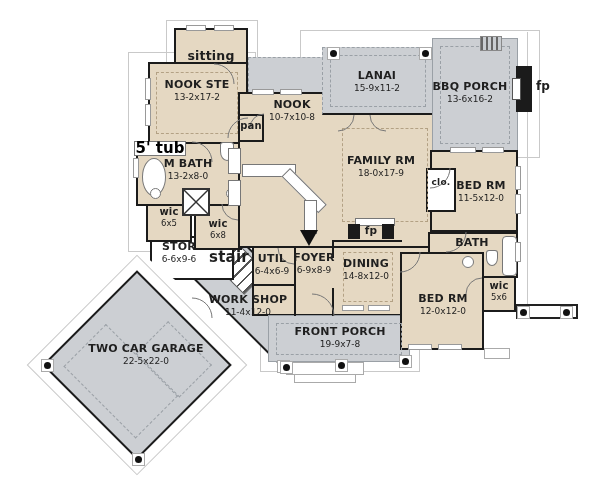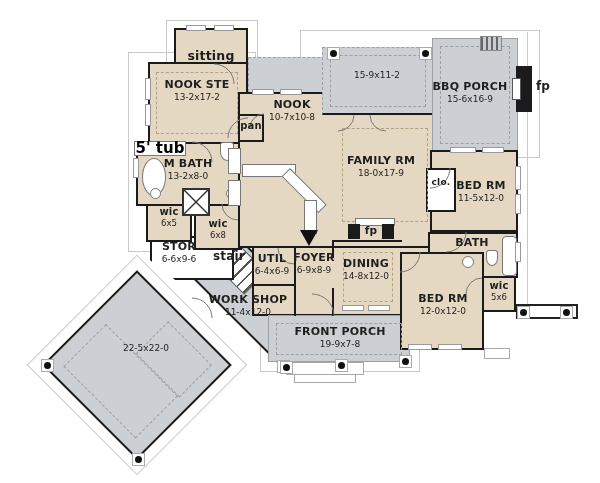--- a/index.html
+++ b/index.html
@@ -143,21 +143,21 @@
   .Lfpbbq{left:531px;top:79px;width:24px;} .Lfpbbq .nm{font-size:12px;}
   .Lclo{left:424px;top:177px;width:34px;} .Lclo .nm{font-size:9px;}
   .Lbed1{left:431px;top:180px;width:100px;}
   .Lbath{left:428px;top:237px;width:88px;}
   .Lwic56{left:478px;top:280px;width:42px;}
   .Lbed2{left:393px;top:293px;width:100px;}
   .Ldining{left:316px;top:258px;width:100px;}
   .Lfoyer{left:274px;top:252px;width:80px;}
   .Lutil{left:246px;top:253px;width:52px;}
   .Lstor{left:143px;top:241px;width:72px;}
-  .Lstair{left:205px;top:249px;width:48px;} .Lstair .nm{font-size:12px;}
+  .Lstair{left:205px;top:249px;width:48px;} .Lstair .nm{font-size:15px;}
   .Lwshop{left:197px;top:294px;width:102px;}
   .Lgarage{left:75px;top:343px;width:142px;}
   .Lfporch{left:289px;top:326px;width:102px;}
   .Lfpfam{left:359px;top:224px;width:24px;} .Lfpfam .nm{font-size:10.5px;}
   .Ltitle{left:254px;top:389px;width:164px;} .Ltitle .nm{font-size:17px;letter-spacing:2px;}
   .arcs{position:absolute;left:0;top:0;}
 </style>
 </head>
 <body>
 
@@ -315,25 +315,26 @@
     </div>
   <div class="lbl Lnook">
       <span class="nm">NOOK</span>
       <span class="dm">10-7x10-8</span>
     </div>
   <div class="lbl Lfamily">
       <span class="nm">FAMILY RM</span>
       <span class="dm">18-0x17-9</span>
     </div>
   <div class="lbl Llanai">
+      <span class="nm">LANAI</span>
       <span class="dm">15-9x11-2</span>
     </div>
   <div class="lbl Lbbq">
       <span class="nm">BBQ PORCH</span>
-      <span class="dm">15-6x16-9</span>
+      <span class="dm">13-6x16-2</span>
     </div>
   <div class="lbl Lfpbbq">
       <span class="nm">fp</span>
     </div>
   <div class="lbl Lclo">
       <span class="nm">clo.</span>
     </div>
   <div class="lbl Lbed1">
       <span class="nm">BED RM</span>
       <span class="dm">11-5x12-0</span>
@@ -366,20 +367,21 @@
       <span class="dm">6-6x9-6</span>
     </div>
   <div class="lbl Lstair">
       <span class="nm">stair</span>
     </div>
   <div class="lbl Lwshop">
       <span class="nm">WORK SHOP</span>
       <span class="dm">11-4x12-0</span>
     </div>
   <div class="lbl Lgarage">
+      <span class="nm">TWO CAR GARAGE</span>
       <span class="dm">22-5x22-0</span>
     </div>
   <div class="lbl Lfporch">
       <span class="nm">FRONT PORCH</span>
       <span class="dm">19-9x7-8</span>
     </div>
   <div class="lbl Lfpfam">
       <span class="nm">fp</span>
     </div>
 

